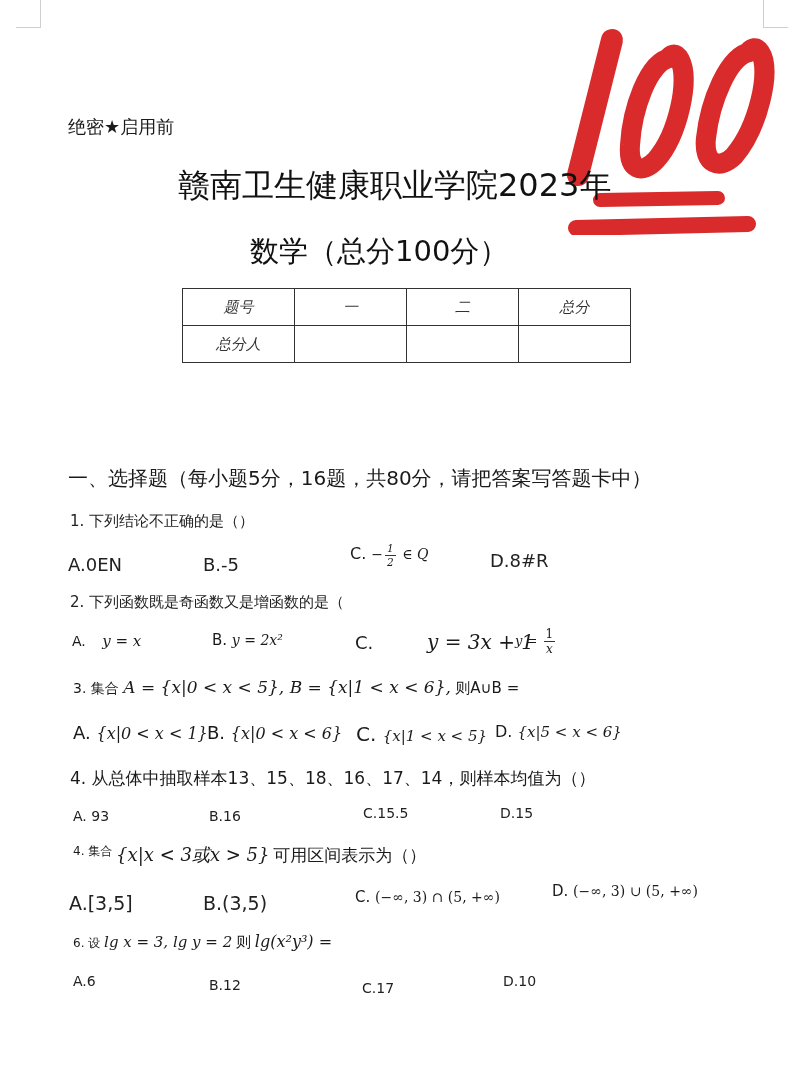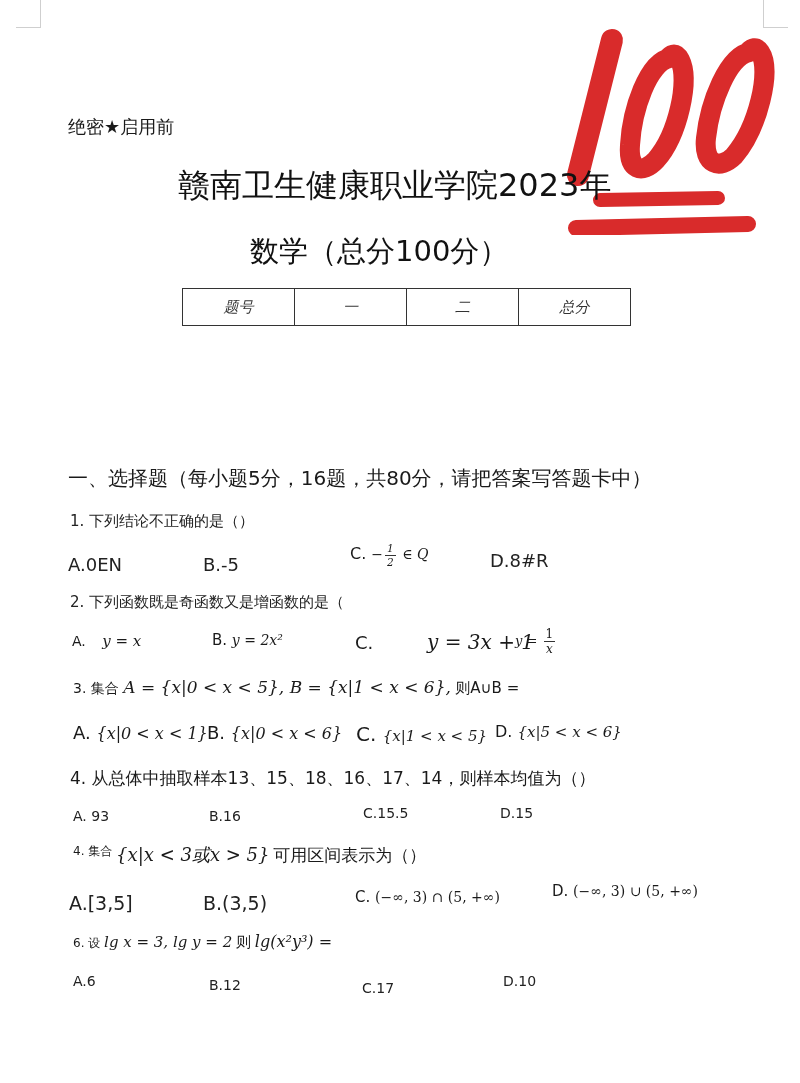--- a/index.html
+++ b/index.html
@@ -49,20 +49,26 @@
 <div class="abs" style="left:178px; top:164px; font-size:32px; color:#111;">赣南卫生健康职业学院2023年</div>
 <div class="abs" style="left:250px; top:232px; font-size:29px; color:#111;">数学（总分100分）</div>
 
 <table class="score">
   <tbody>
       <tr>
     <td>题号</td>
     <td>一</td>
     <td>二</td>
     <td>总分</td>
+  </tr>
+  <tr>
+    <td>总分人</td>
+    <td></td>
+    <td></td>
+    <td></td>
   </tr>
 </tbody>
   </table>
 
 <div class="abs sec" style="left:68px; top:465px;">一、选择题（每小题5分，16题，共80分，请把答案写答题卡中）</div>
 
 <div class="abs q" style="left:70px; top:512px;">1. 下列结论不正确的是（）</div>
 <div class="abs opt" style="left:68px; top:554px;">A.0EN</div>
 <div class="abs opt" style="left:203px; top:554px;">B.-5</div>
 <div class="abs" style="left:350px; top:543px; font-size:16px;">

